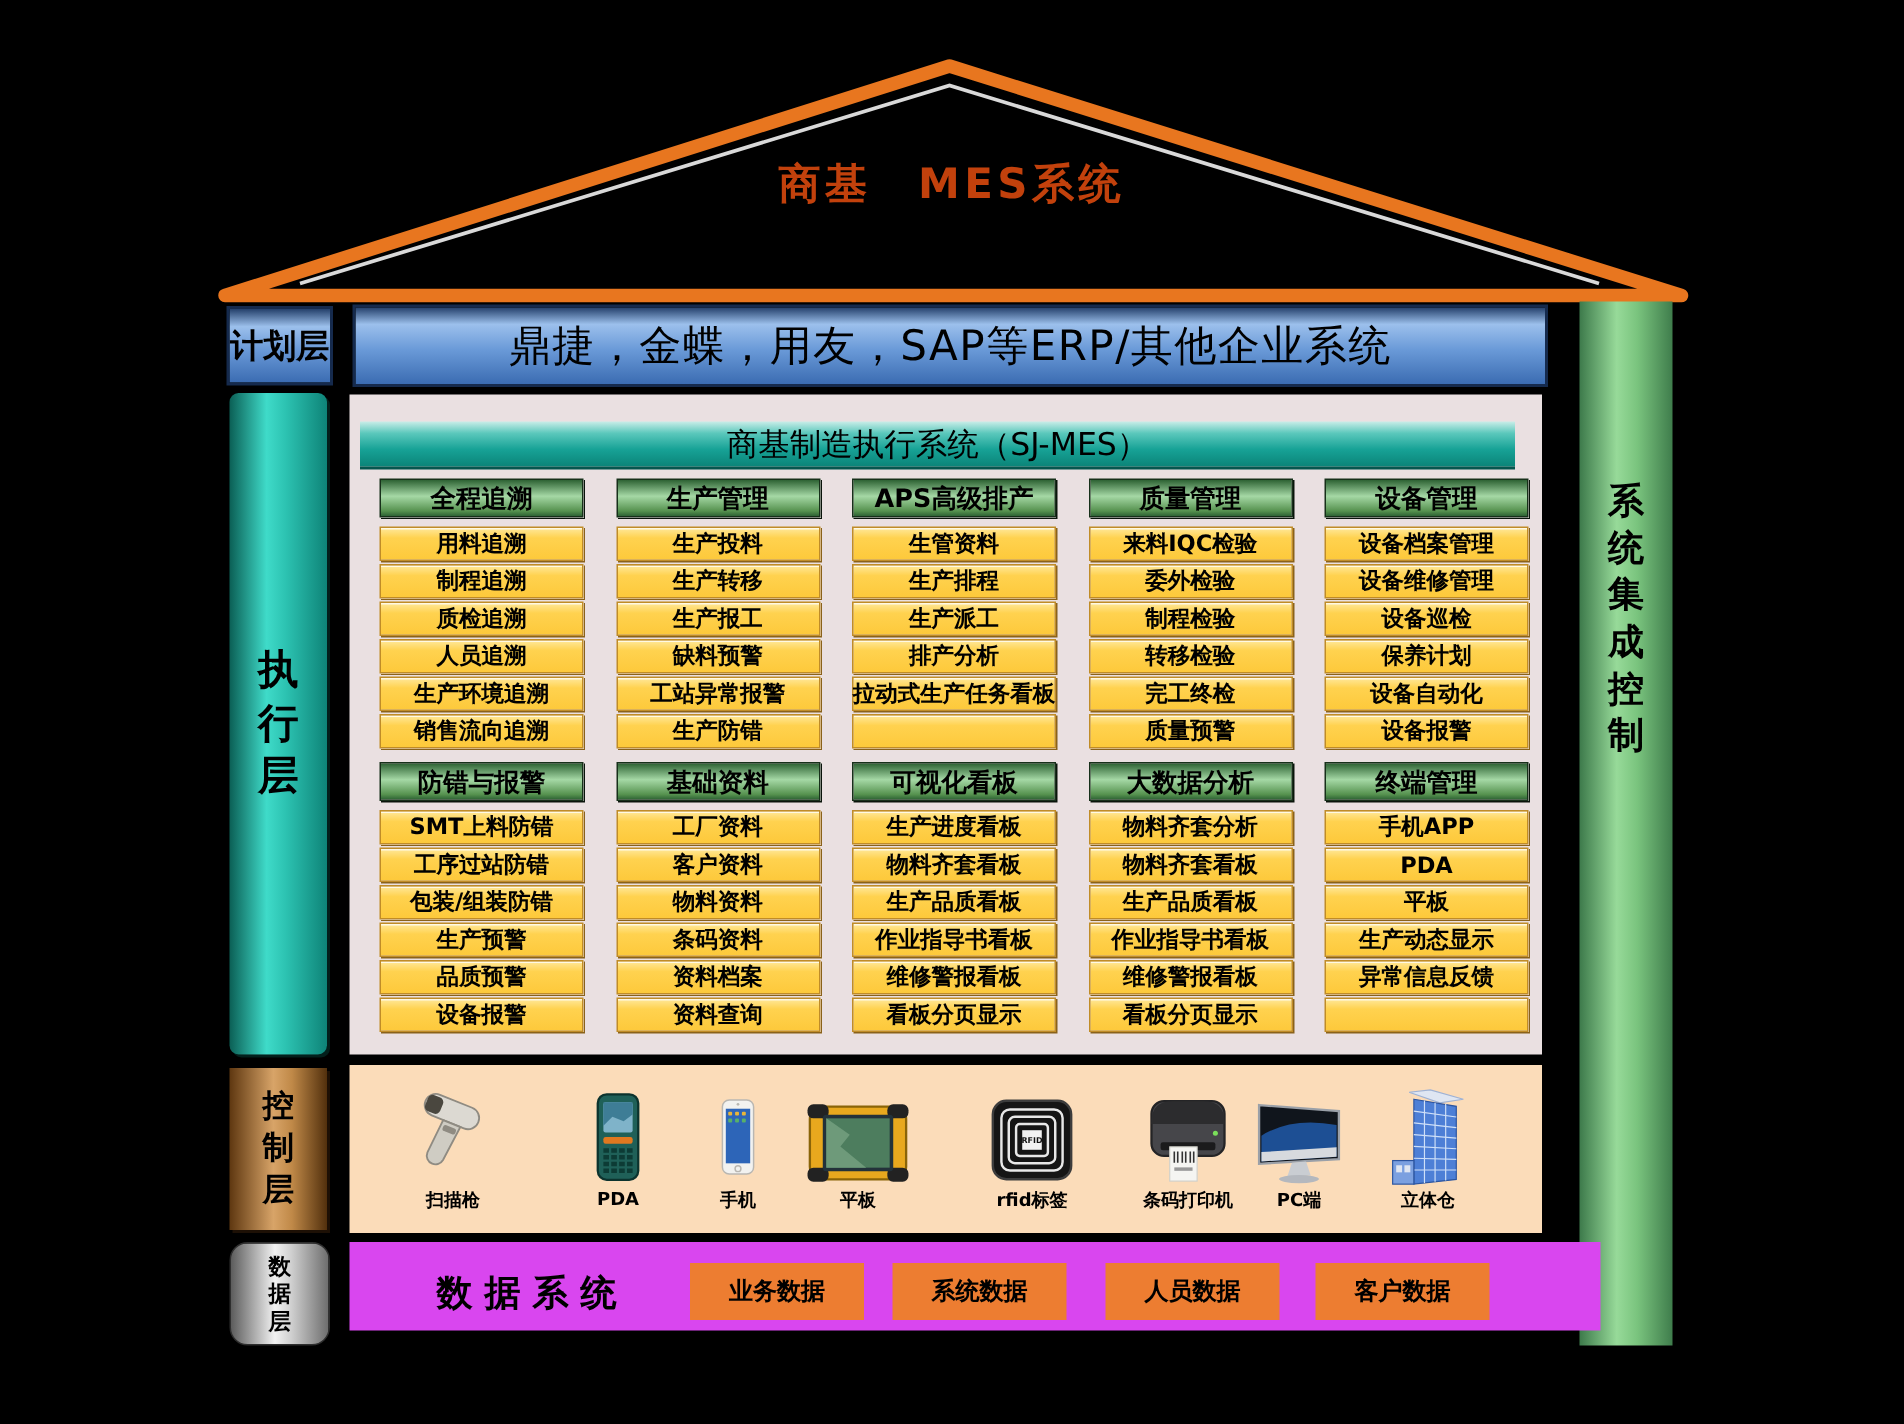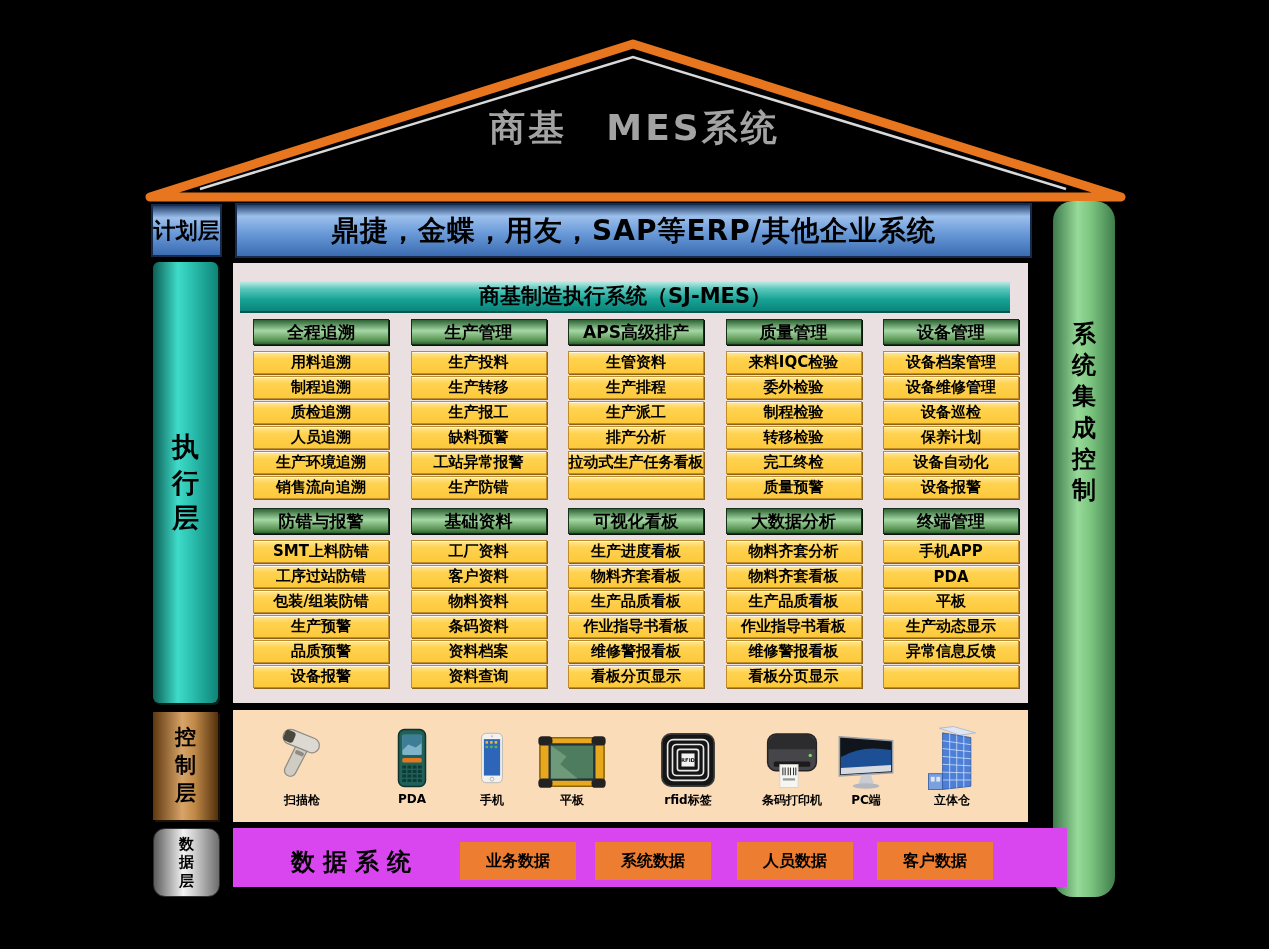--- a/index.html
+++ b/index.html
@@ -3,56 +3,56 @@
 <meta charset="utf-8">
 <style>
   html,body{margin:0;padding:0;background:#000;}
   .stage{position:relative;width:1269px;height:949px;background:#000;overflow:hidden;
          font-family:"DejaVu Sans","Liberation Sans",sans-serif;color:#000;}
   .abs{position:absolute;}
 
   
   .roof-svg{position:absolute;left:0;top:0;pointer-events:none;}
   .diagram-title{position:absolute;left:0;right:0;top:104px;text-align:center;
-    font-size:36px;font-weight:bold;color:#a3a3a3;letter-spacing:3px;white-space:pre;}
+    font-size:28px;font-weight:bold;color:#c2410c;letter-spacing:3px;white-space:pre;}
 
   
   .plan-label{left:151px;top:204px;width:67px;height:49px;
     background:linear-gradient(180deg,#24406b 0%,#9cc0ec 24%,#6a9ad8 55%,#3b6cb2 100%);
     border:2px solid #152a4d;display:flex;align-items:center;justify-content:center;
     font-size:22px;font-weight:bold;}
   .erp-bar{left:235px;top:203px;width:793px;height:51px;
     background:linear-gradient(180deg,#24406b 0%,#9cc0ec 22%,#6a9ad8 55%,#3b6cb2 100%);
     border:2px solid #152a4d;display:flex;align-items:center;justify-content:center;
-    font-size:28px;font-weight:bold;letter-spacing:1px;}
+    font-size:28px;font-weight:normal;letter-spacing:1px;}
 
   
   .vtext{display:inline-block;width:1.08em;word-break:break-all;line-height:1.32;
     text-align:center;font-weight:bold;color:#000;}
   .exec-pillar{left:153px;top:262px;width:65px;height:441px;border-radius:6px;
     background:linear-gradient(90deg,#0b5f55 0%,#3fdbc9 38%,#2cc2b1 58%,#0e8478 100%);
     box-shadow:2px 2px 0 #031f1b;display:flex;align-items:center;justify-content:center;font-size:27px;}
-  .integration-pillar{left:1053px;top:201px;width:62px;height:696px;border-radius:20px;
+  .integration-pillar{left:1053px;top:201px;width:62px;height:696px;border-radius:0;
     background:linear-gradient(90deg,#3d7a4b 0%,#97da99 40%,#7ac47e 62%,#3f7d4c 100%);
     display:flex;align-items:flex-start;justify-content:center;font-size:24px;}
   .integration-pillar .vtext{margin-top:118px;line-height:1.3;}
   .ctrl-label{left:153px;top:712px;width:65px;height:108px;
     background:linear-gradient(90deg,#5e3710 0%,#d8a468 45%,#c08948 64%,#52300d 100%);
     box-shadow:2px 2px 0 #1d1005;display:flex;align-items:center;justify-content:center;font-size:21px;}
   .data-label{left:153px;top:828px;width:65px;height:67px;border-radius:12px;
     background:linear-gradient(90deg,#5c5c5c 0%,#f2f2f2 45%,#cfcfcf 62%,#6d6d6d 100%);
     border:1px solid #2e2e2e;display:flex;align-items:center;justify-content:center;font-size:15px;}
   .data-label .vtext{line-height:1.22;}
 
   
   .exec-panel{left:233px;top:263px;width:795px;height:440px;background:#EAE0E1;}
   .sj-banner{position:absolute;left:7px;top:18px;width:770px;height:30px;
     background:linear-gradient(180deg,#c9ede8 0%,#5bc8bc 26%,#17a296 62%,#0b8478 100%);
     border-bottom:2px solid #05564e;display:flex;align-items:center;justify-content:center;
-    font-size:21px;font-weight:bold;}
+    font-size:21px;font-weight:normal;}
   .module-grid{position:absolute;left:8px;width:778px;display:flex;justify-content:space-between;}
   #grid-row1{top:56px;}
   #grid-row2{top:245px;}
   .module-column{width:136px;display:flex;flex-direction:column;padding-left:12px;}
   .module-header{height:24px;flex:none;
     background:linear-gradient(180deg,#2e6334 0%,#a5d8a5 45%,#56924f 86%,#2e6334 100%);
     border:1px solid #17301a;box-shadow:1px 1px 0 #0a140b;
     display:flex;align-items:center;justify-content:center;
     font-size:17px;font-weight:bold;margin-bottom:4px;}
   .module-cell{height:21px;flex:none;margin-top:2px;

